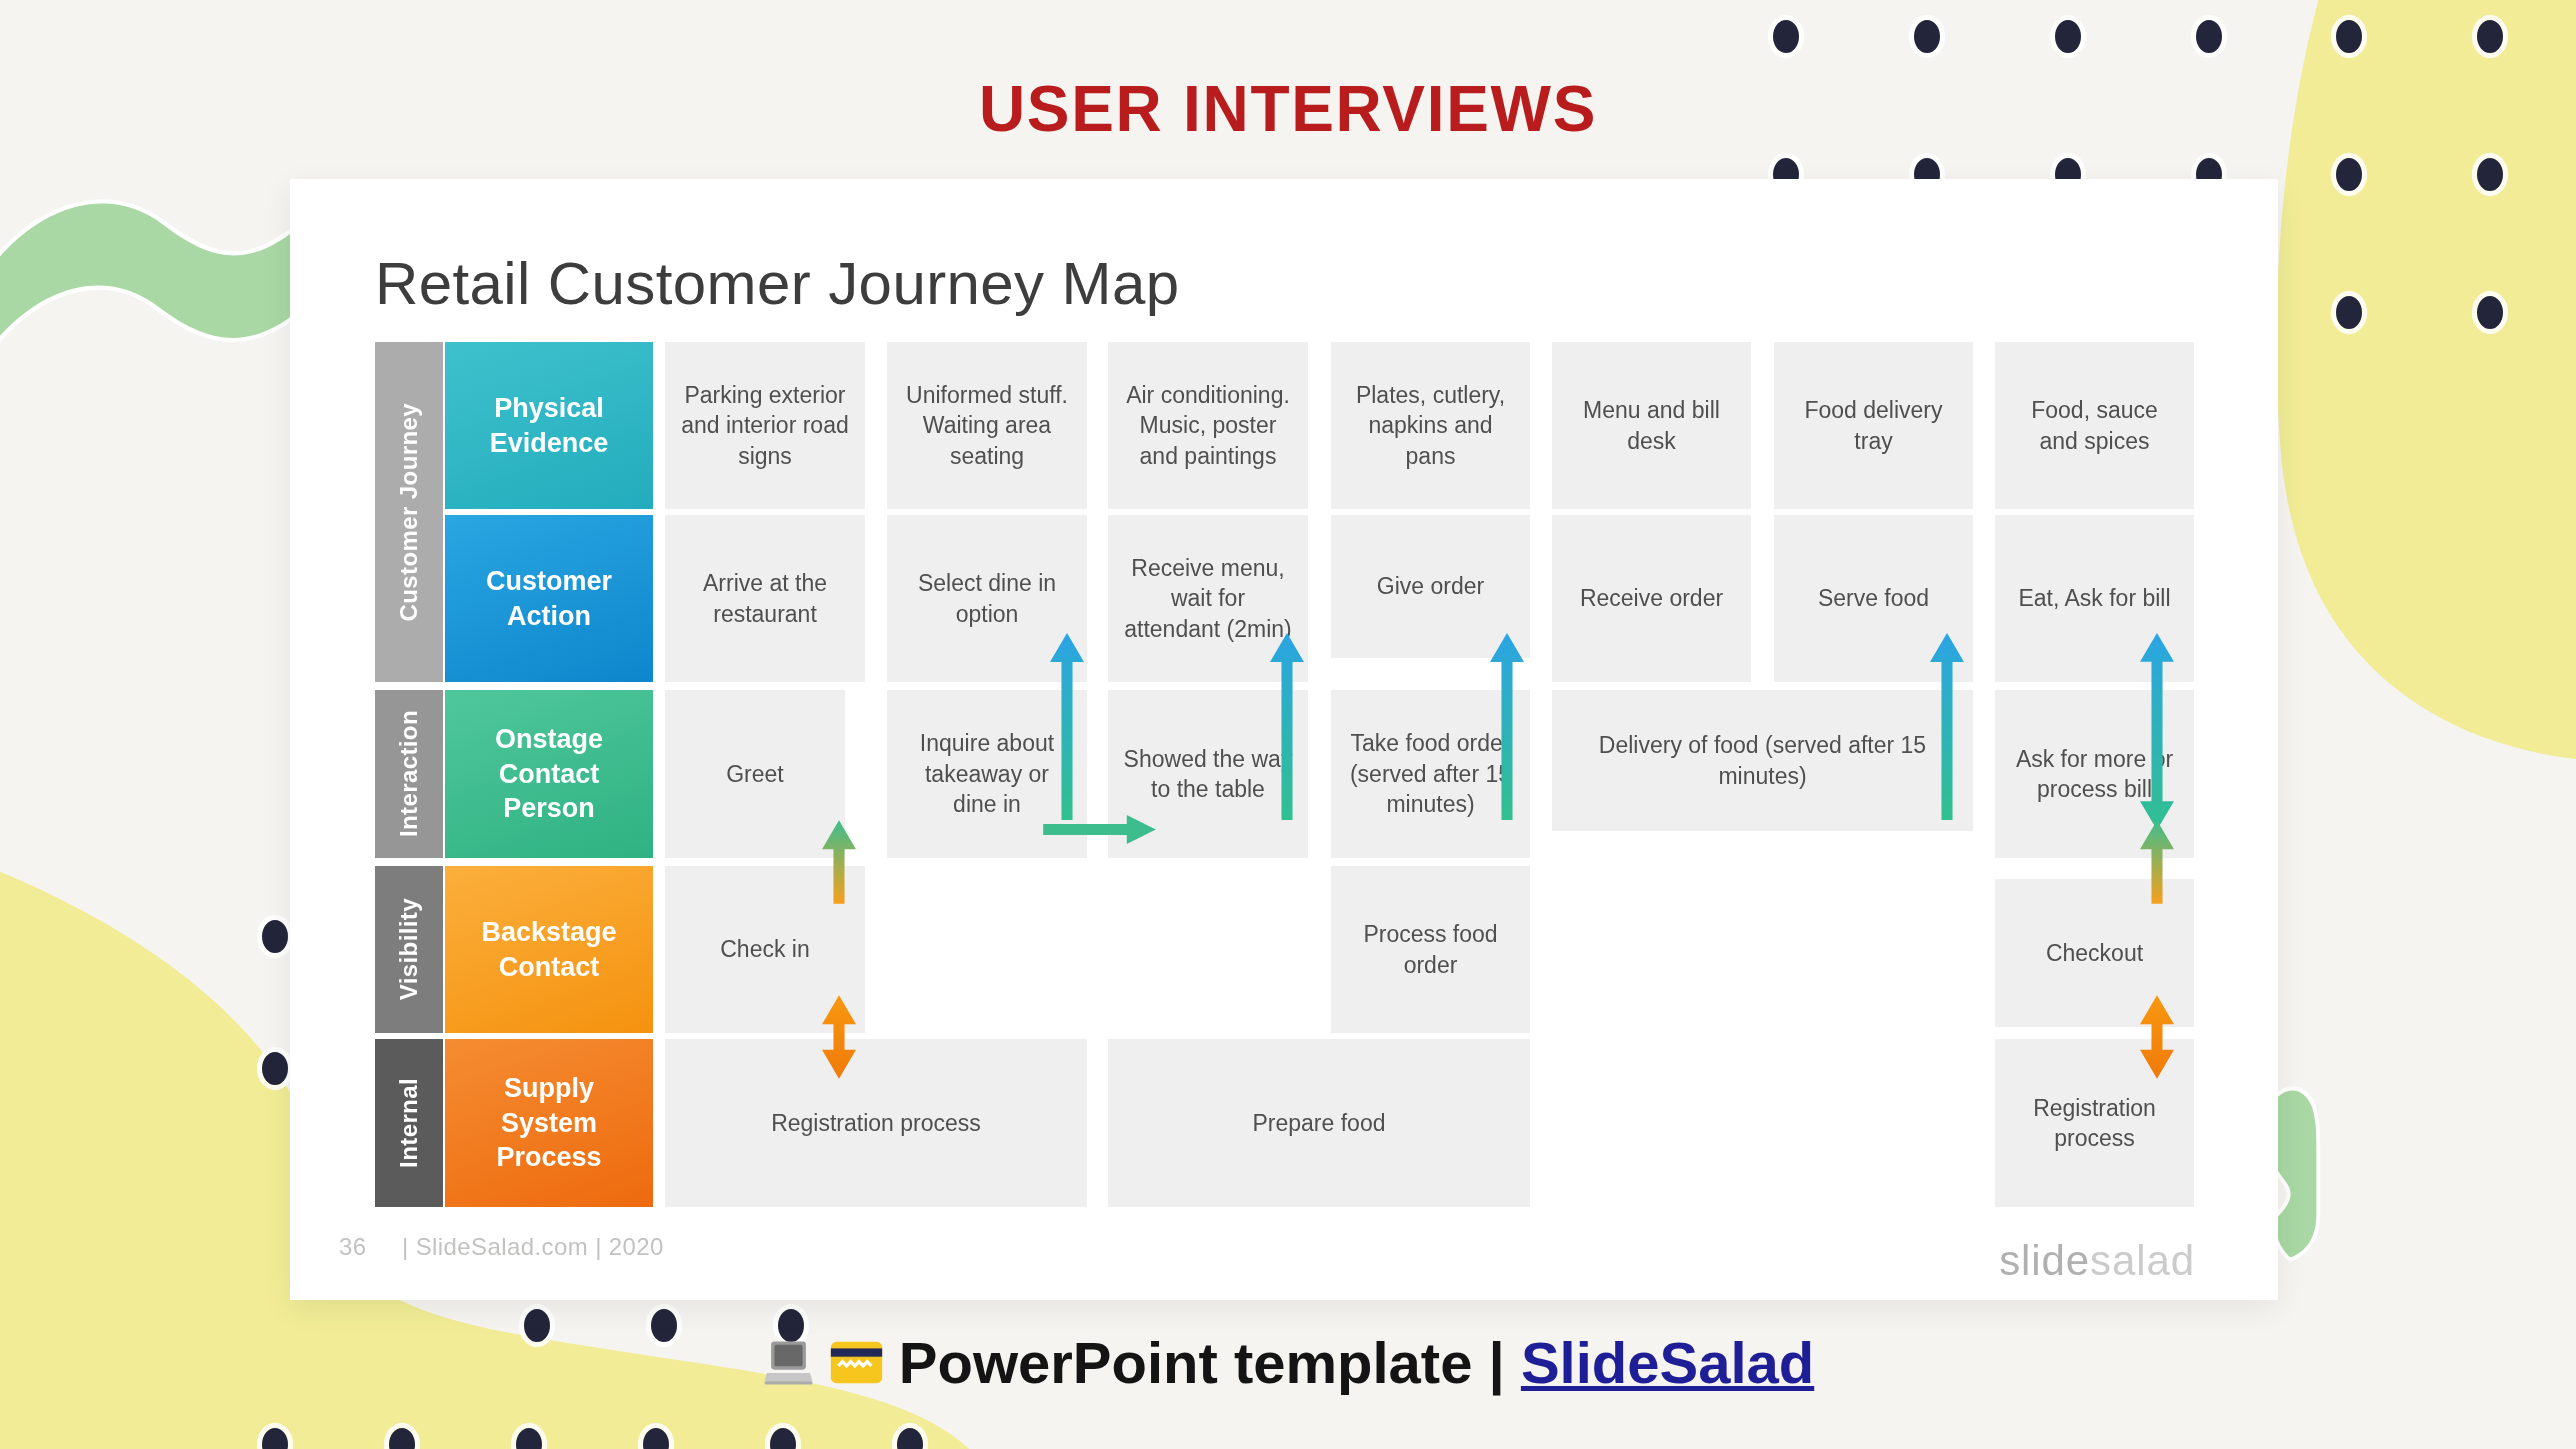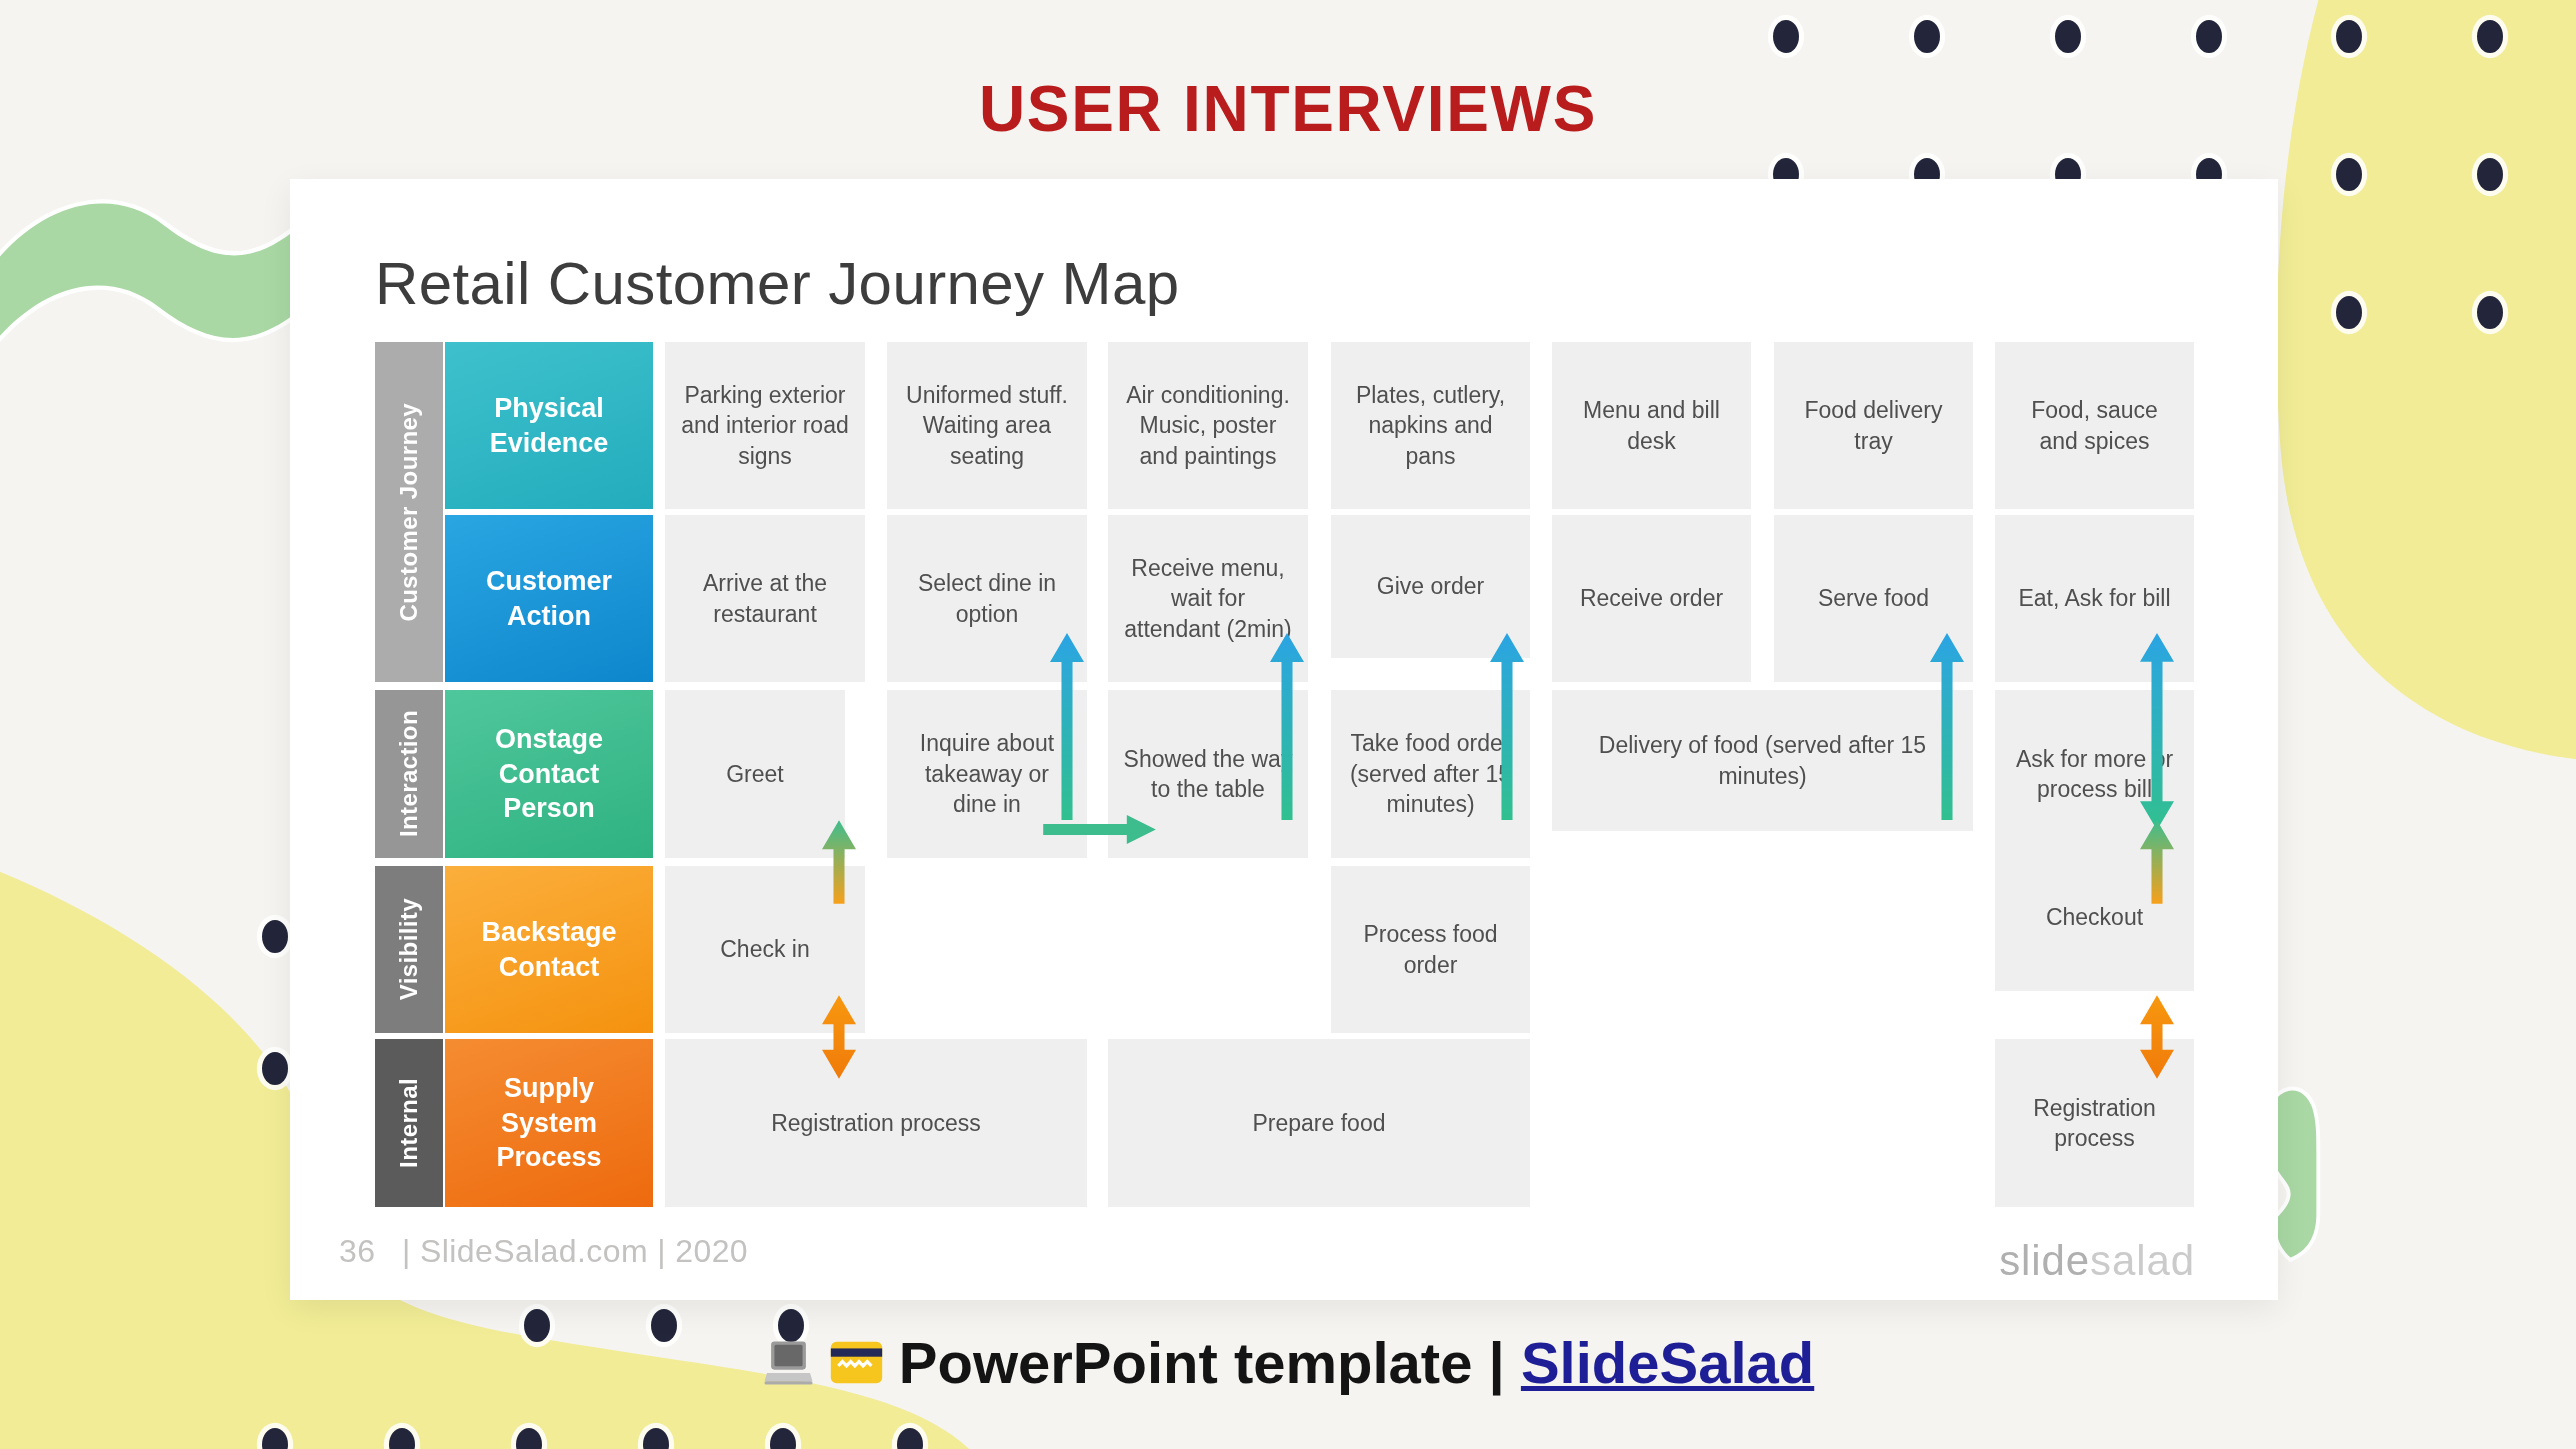--- a/index.html
+++ b/index.html
@@ -43,21 +43,21 @@
   .hdr.on{background:linear-gradient(160deg,#4fc79c,#2fb282);}
   .hdr.bs{background:linear-gradient(160deg,#fbaf3c,#f5920f);}
   .hdr.sp{background:linear-gradient(160deg,#f58c31,#ee6a0e);}
   .cell{
     position:absolute;background:#efefef;display:flex;align-items:center;justify-content:center;
     text-align:center;color:#4f4f4f;font-size:23px;line-height:1.32;
     padding:0 15.5px;box-sizing:border-box;
   }
   .arrow{position:absolute;}
   
-  .slidefoot{position:absolute;top:1054px;font-size:32px;color:#c3c2c1;letter-spacing:0.4px;}
+  .slidefoot{position:absolute;top:1054px;font-size:24px;color:#c3c2c1;letter-spacing:0.4px;}
   #logo{
     position:absolute;right:83px;top:1058px;font-size:42px;letter-spacing:0.9px;font-weight:400;
   }
   #logo .l1{color:#b0b0b0;}
   #logo .l2{color:#cbcbcb;}
   
   #caption{
     position:absolute;top:1329px;left:0;width:100%;z-index:6;
     display:flex;align-items:center;justify-content:center;gap:15.5px;
   }
@@ -162,21 +162,21 @@
 
   <div class="cell" style="left:375px;top:511px;width:180px;height:168px">Greet</div>
   <div class="cell" style="left:597px;top:511px;width:200px;height:168px">Inquire about takeaway or dine in</div>
   <div class="cell" style="left:818px;top:511px;width:200px;height:168px">Showed the way to the table</div>
   <div class="cell" style="left:1041px;top:511px;width:199px;height:168px">Take food order (served after 15 minutes)</div>
   <div class="cell" style="left:1262px;top:511px;width:421px;height:141px">Delivery of food (served after 15 minutes)</div>
   <div class="cell" style="left:1705px;top:511px;width:199px;height:168px">Ask for more or process bill</div>
 
   <div class="cell" style="left:375px;top:687px;width:200px;height:167px">Check in</div>
   <div class="cell" style="left:1041px;top:687px;width:199px;height:167px">Process food order</div>
-  <div class="cell" style="left:1705px;top:664px;width:199px;height:148px">Checkout</div>
+  <div class="cell" style="left:1705px;top:700px;width:199px;height:148px">Checkout</div>
 
   <div class="cell" style="left:375px;top:860px;width:422px;height:168px">Registration process</div>
   <div class="cell" style="left:818px;top:860px;width:422px;height:168px">Prepare food</div>
   <div class="cell" style="left:1705px;top:860px;width:199px;height:168px">Registration process</div>
 
   <svg class="arrow" style="left:760px;top:453px" width="34" height="189" viewBox="0 0 40 220">
     <polygon points="20,0 40,34 26.5,34 26.5,220 13.5,220 13.5,34 0,34" fill="url(#gBG)"></polygon>
     </svg>
   <svg class="arrow" style="left:980px;top:453px" width="34" height="189" viewBox="0 0 40 220">
     <polygon points="20,0 40,34 26.5,34 26.5,220 13.5,220 13.5,34 0,34" fill="url(#gBG)"></polygon>

